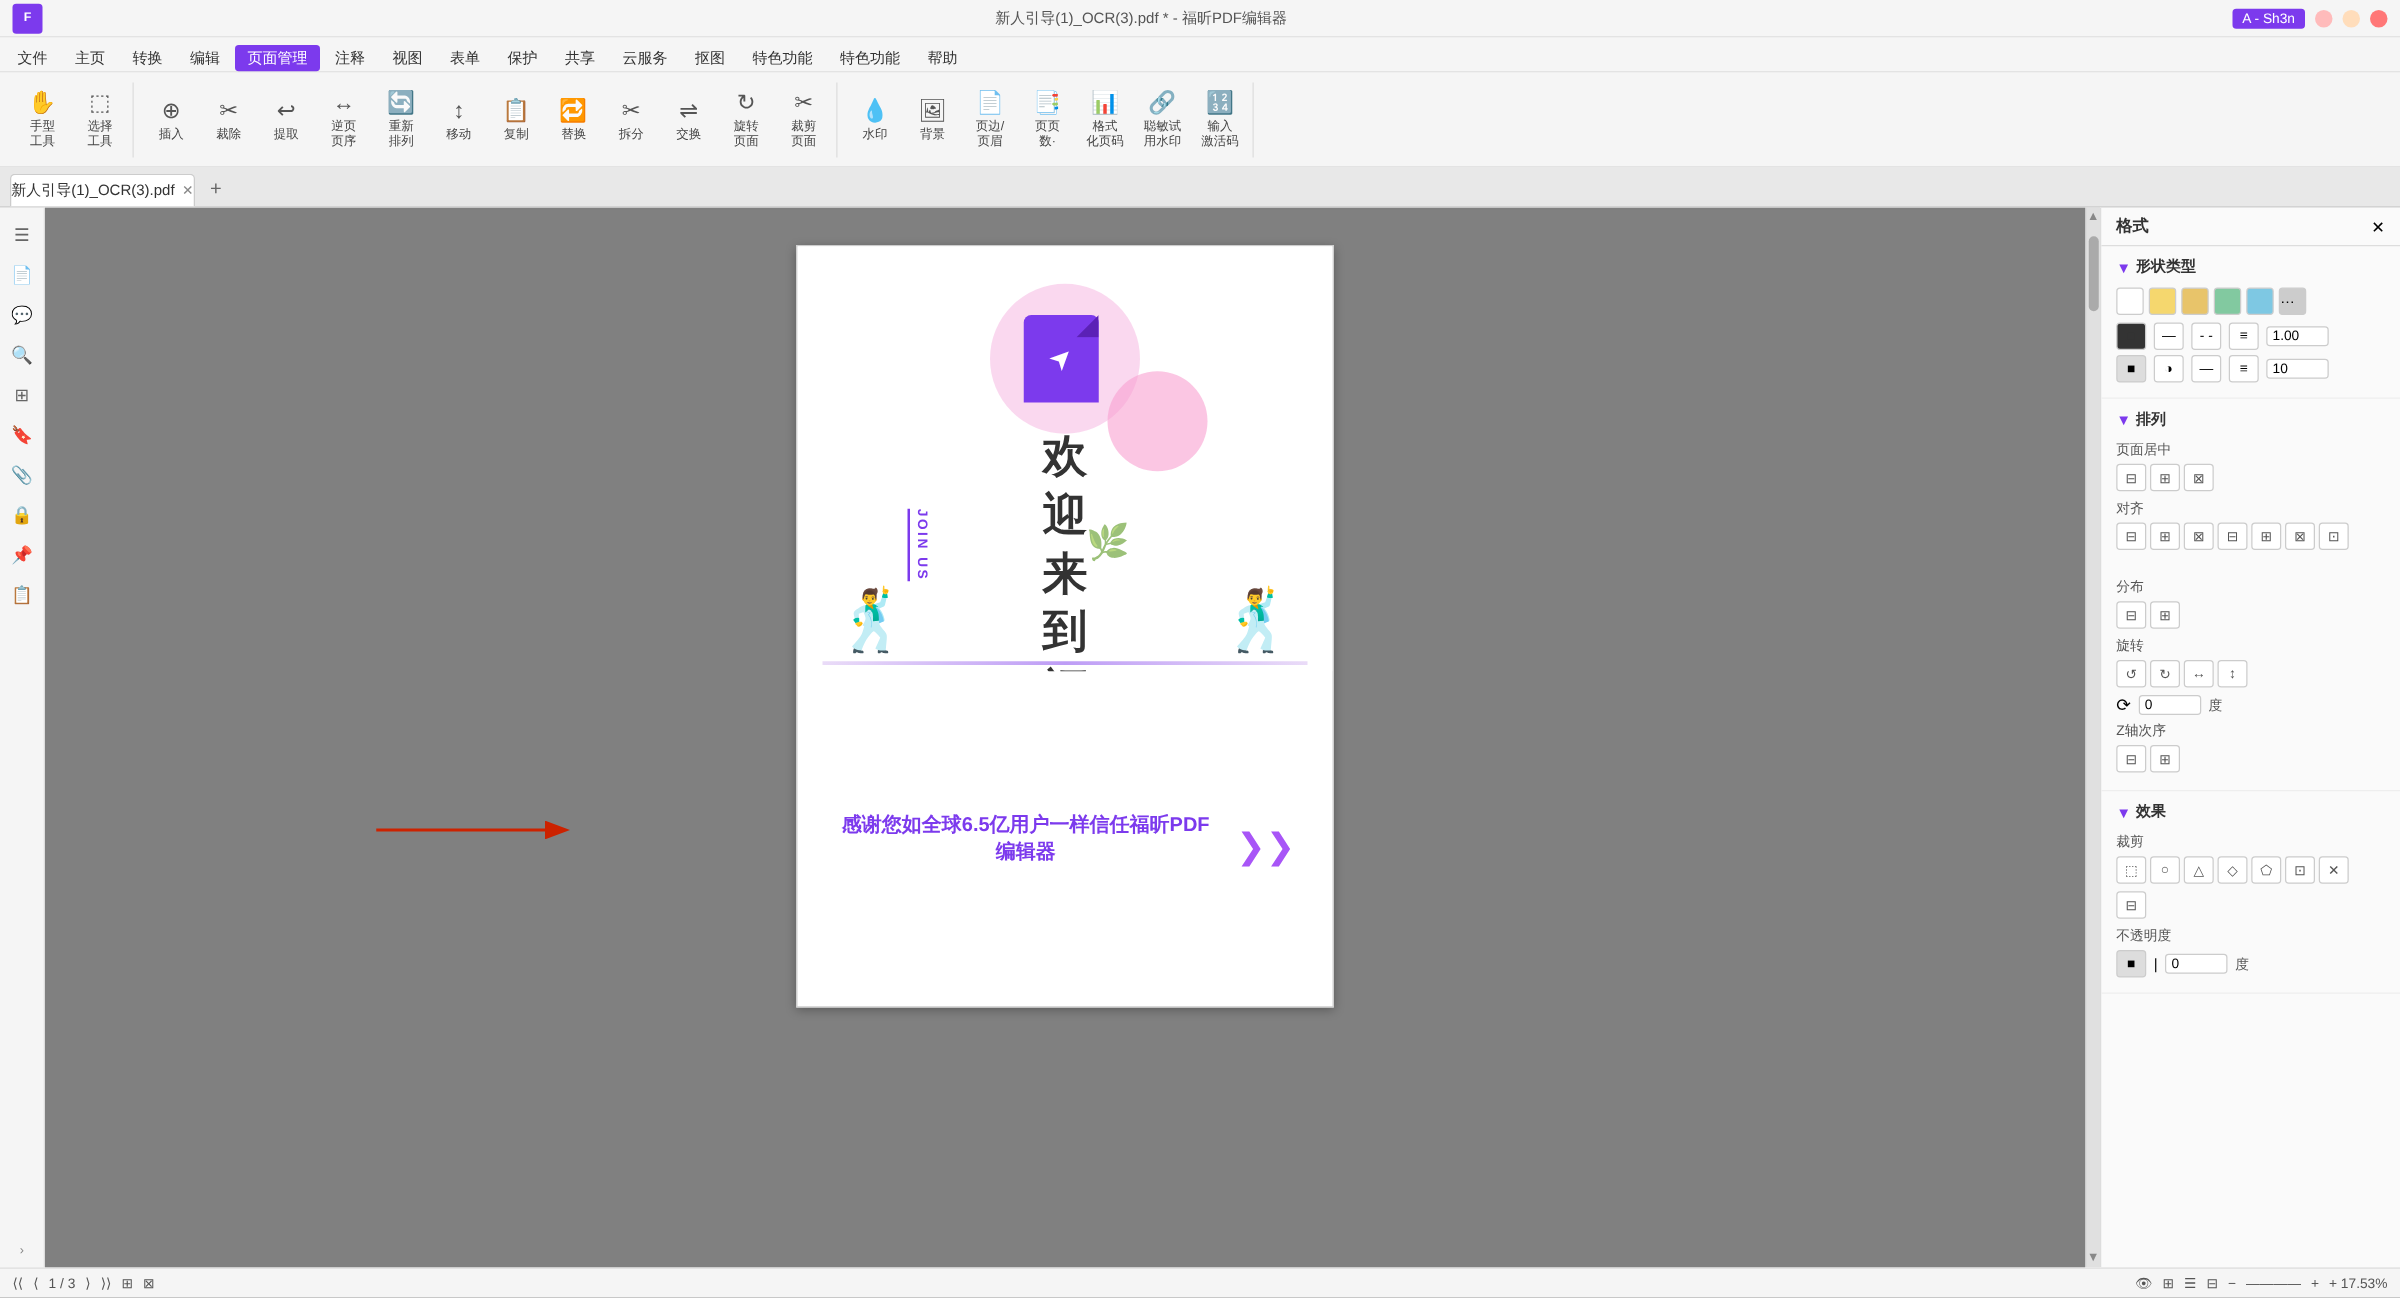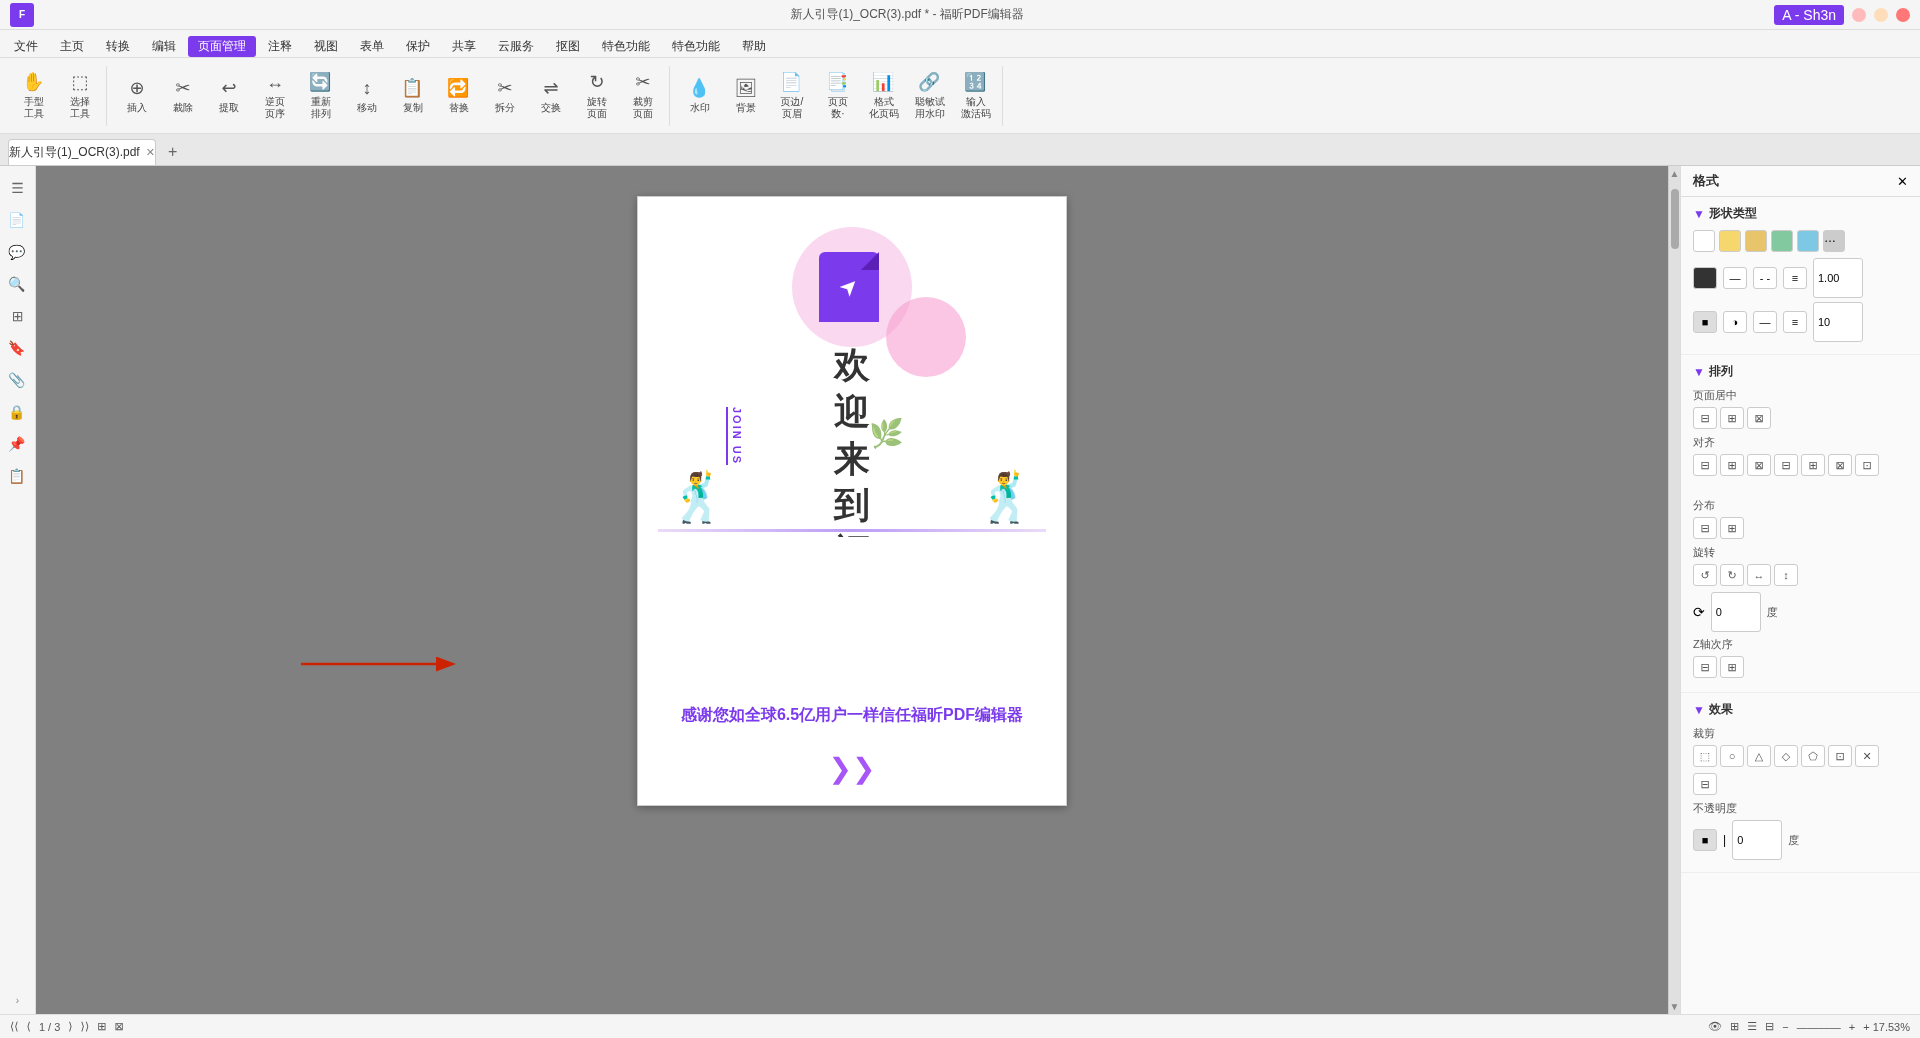--- a/index.html
+++ b/index.html
@@ -19,21 +19,21 @@
     }
     .title-bar-left { display: flex; align-items: center; gap: 6px; }
     .title-bar-logo { width: 24px; height: 24px; background: #7c3aed; border-radius: 3px; display: flex; align-items: center; justify-content: center; color: white; font-size: 10px; font-weight: bold; }
     .window-controls { display: flex; gap: 4px; }
     .win-btn { width: 14px; height: 14px; border-radius: 50%; border: none; cursor: pointer; }
     .win-min { background: #fbb; }
     .win-max { background: #fdb; }
     .win-close { background: #f77; }
     .title-center { font-size: 12px; color: #555; }
     .title-right { display: flex; align-items: center; gap: 8px; font-size: 12px; }
-    .user-badge { background: #7c3aed; color: white; padding: 2px 8px; border-radius: 3px; font-size: 14px; }
+    .user-badge { background: #7c3aed; color: white; padding: 2px 8px; border-radius: 3px; font-size: 11px; }
 
     
     .menu-bar {
       height: 28px;
       background: #f5f5f5;
       display: flex;
       align-items: flex-end;
       padding: 0 4px;
       border-bottom: 1px solid #ddd;
       font-size: 12px;
@@ -273,24 +273,23 @@
       height: 3px;
       background: linear-gradient(to right, #d4b8f0, #7c3aed, #d4b8f0);
       opacity: 0.5;
     }
 
     
     .page-lower {
       flex: 1;
       padding: 20px 30px;
       display: flex;
-      flex-direction: column;
+      flex-direction: row;
       align-items: center;
       gap: 16px;
-      justify-content: flex-end;
     }
     .main-title {
       font-size: 16px;
       font-weight: bold;
       color: #7c3aed;
       text-align: center;
     }
     .sub-text {
       font-size: 12px;
       color: #444;
@@ -367,21 +366,21 @@
       border-radius: 3px;
       background: white;
       cursor: pointer;
       display: flex;
       align-items: center;
       justify-content: center;
       font-size: 11px;
     }
     .prop-input {
       width: 50px;
-      height: 40px;
+      height: 16px;
       border: 1px solid #ccc;
       border-radius: 3px;
       padding: 0 4px;
       font-size: 11px;
     }
     .prop-label { font-size: 11px; color: #555; }
 
     
     .align-row {
       display: flex;

